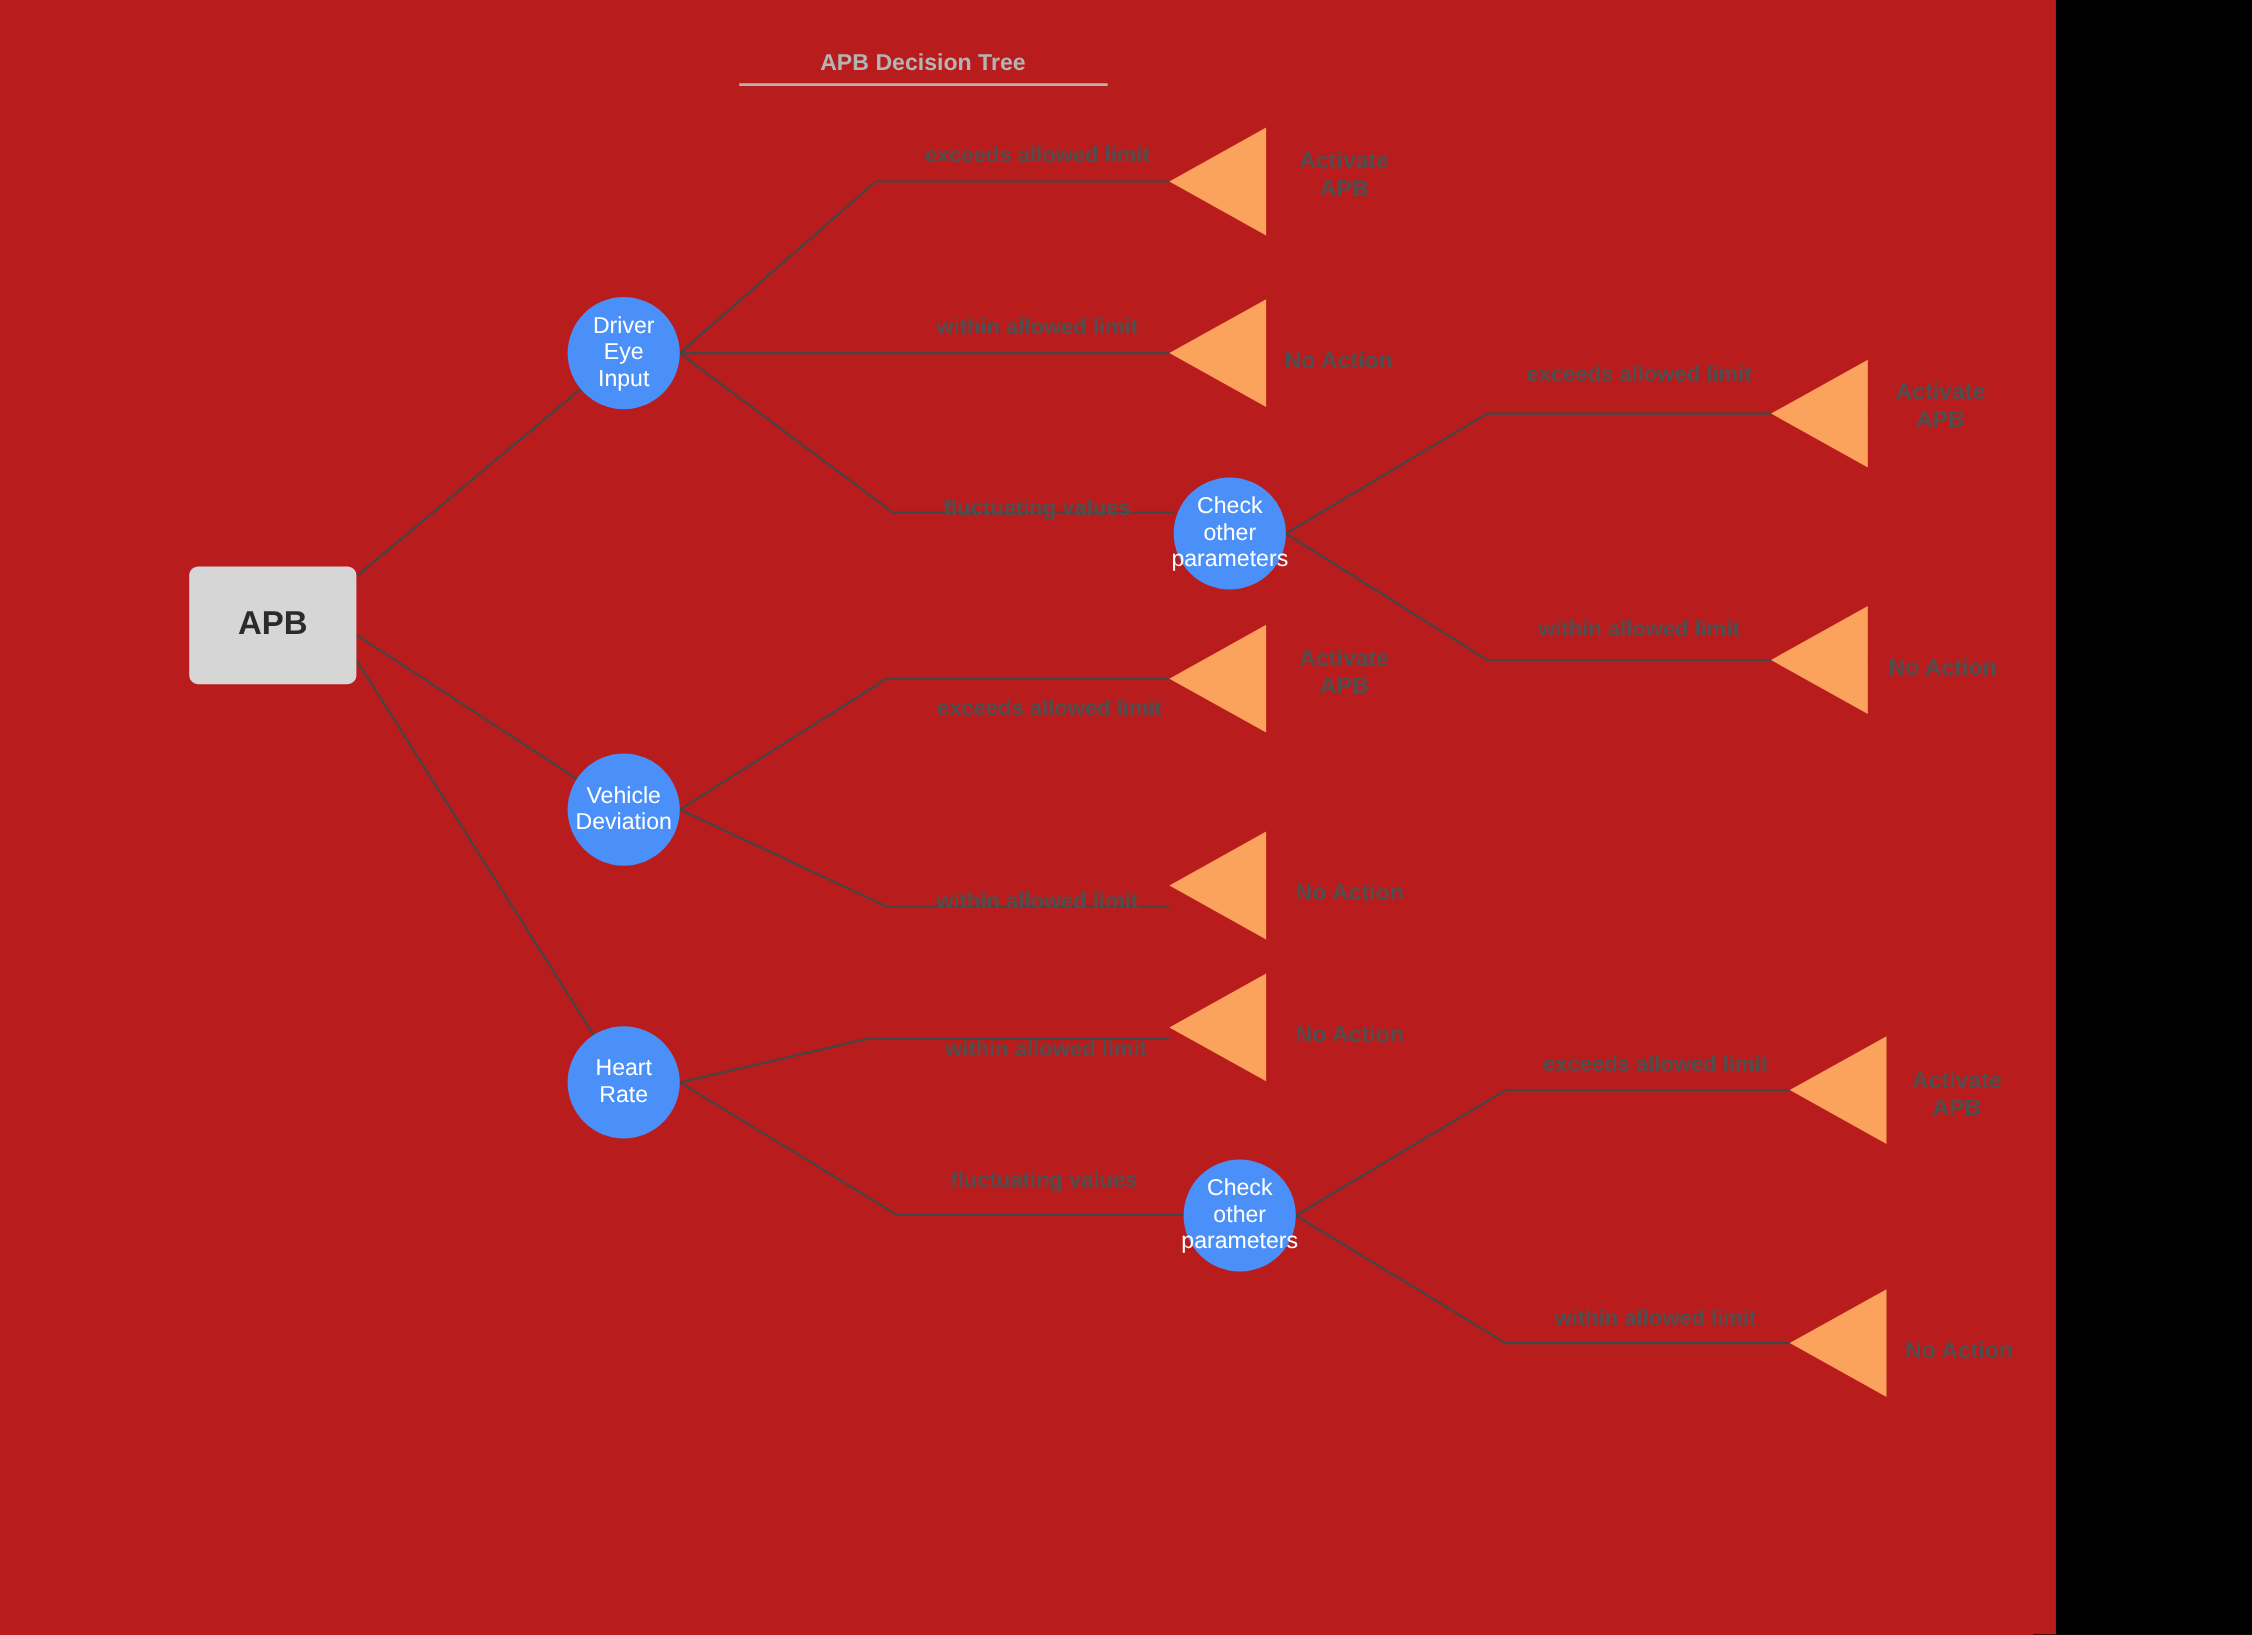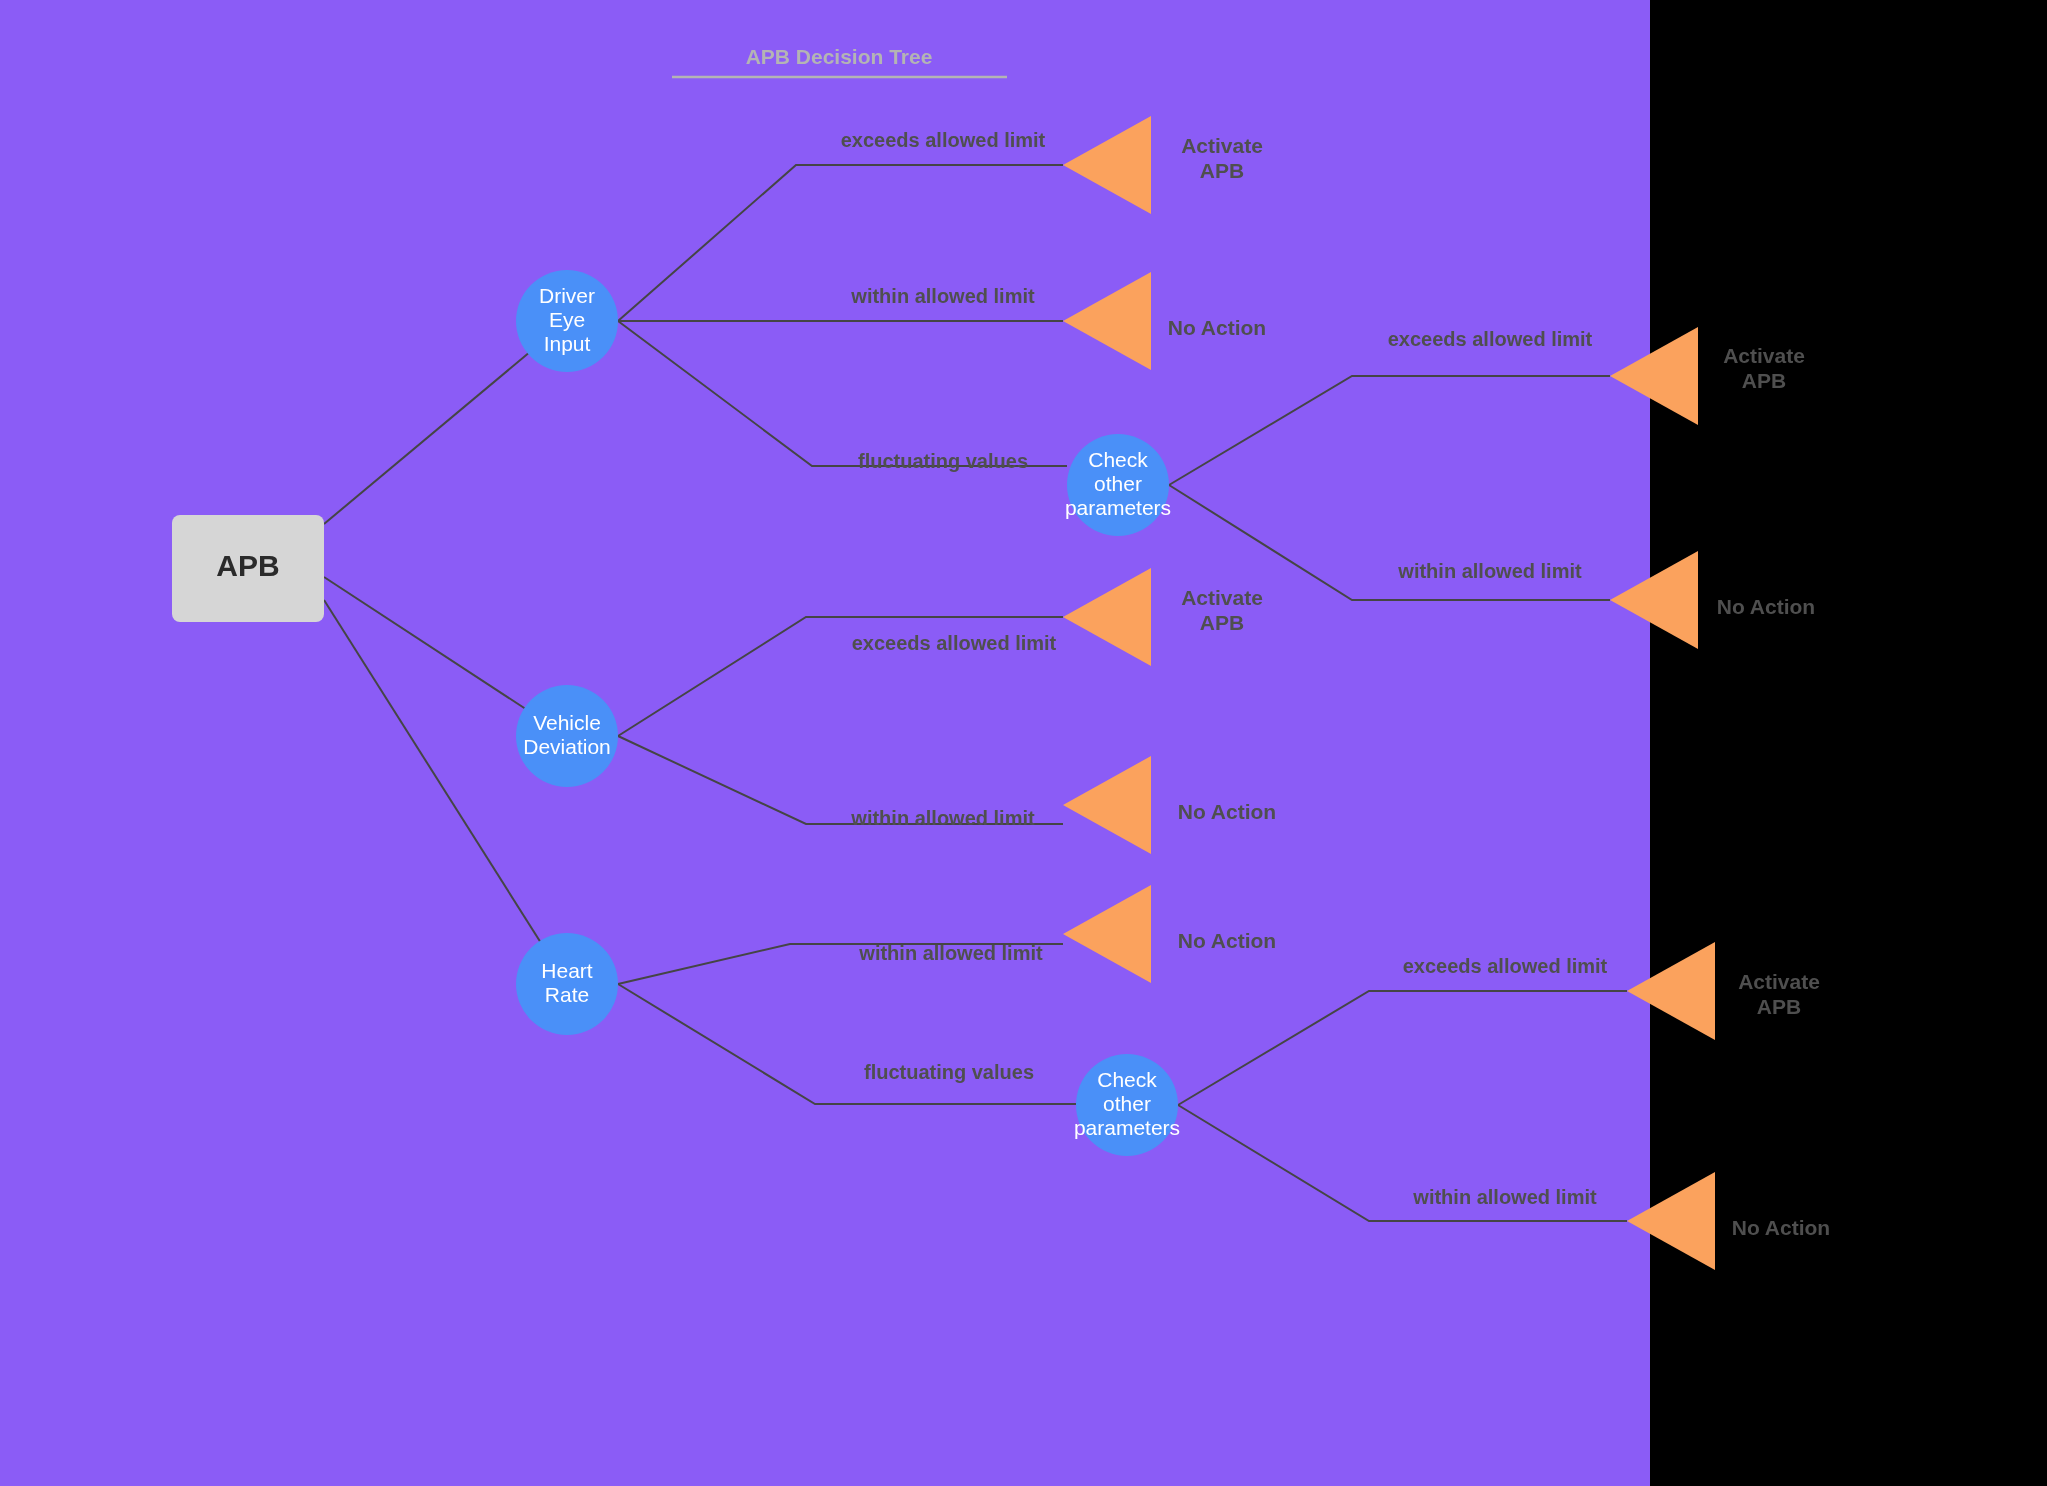--- a/index.html
+++ b/index.html
@@ -9,23 +9,24 @@
     background: #000000;
   }
   body {
     width: 2047px;
     height: 1486px;
     overflow: hidden;
     font-family: "Liberation Sans", sans-serif;
   }
   #canvas {
     position: relative;
-    width: 1650px;
+    width: 1849px;
     height: 1486px;
-    background: #8b5cf6;
+    background: #b91c1c;
+    padding-left: 20px;
   }
   svg.diagram {
     position: absolute;
     top: 0;
     left: 0;
     width: 2047px;
     height: 1486px;
     display: block;
   }
   .edge-line {

